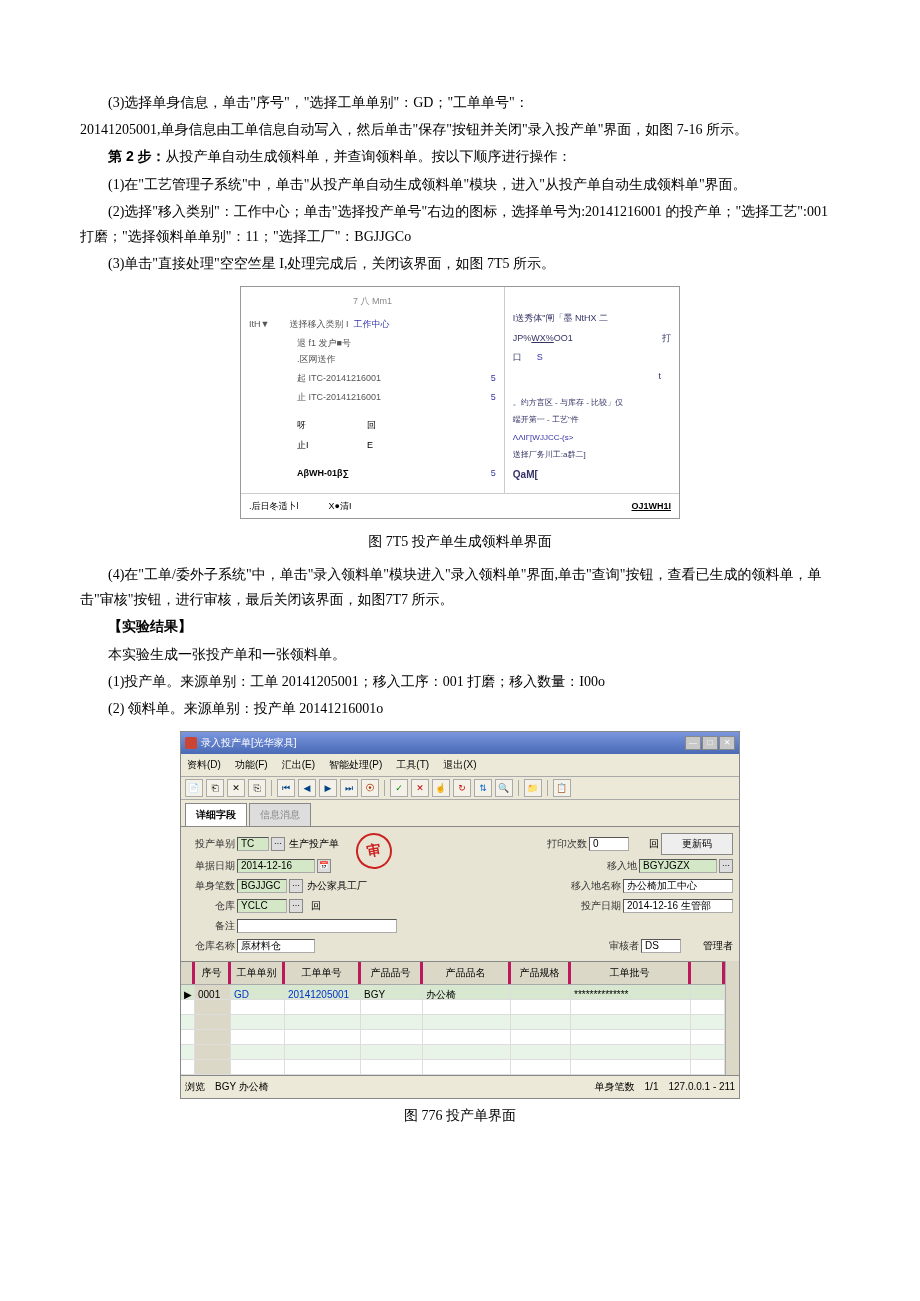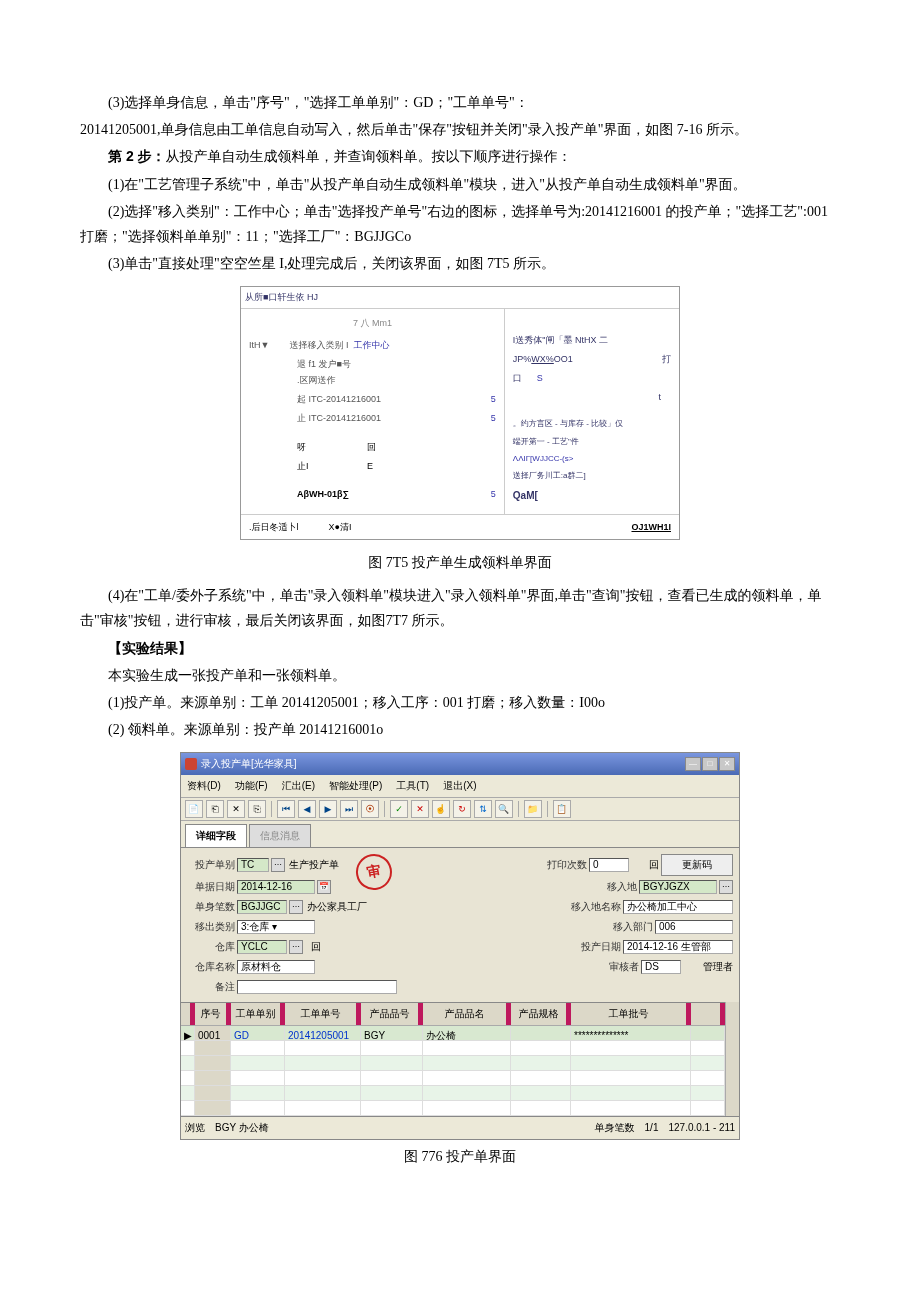--- a/index.html
+++ b/index.html
@@ -171,21 +171,21 @@
     .fig2-grid {
       background: #fff;
       border-top: 1px solid #888;
     }
     .fig2-grid-header {
       display: flex;
       background: #dcd8c8;
       border-bottom: 1px solid #aaa;
     }
     .fig2-gh {
-      border-right: 5px solid #be185d;
+      border-right: 3px solid #be185d;
       padding: 2px 3px;
       font-size: 10px;
       text-align: center;
     }
     .fig2-grid-row {
       display: flex;
       border-bottom: 1px solid #ddd;
       height: 15px;
       align-items: stretch;
     }
@@ -225,21 +225,20 @@
 <body>
 
 <p class="para"><span>(3)选择单身信息，单击"序号"，"选择工单单别"：GD；"工单单号"：</span></p>
 <p class="para-noindent"><span>20141205001,单身信息由工单信息自动写入，然后单击"保存"按钮并关闭"录入投产单"界面，如图 7-16 所示。</span></p>
 <p class="para"><span class="bold">第 2 步：</span><span>从投产单自动生成领料单，并查询领料单。按以下顺序进行操作：</span></p>
 <p class="para"><span>(1)在"工艺管理子系统"中，单击"从投产单自动生成领料单"模块，进入"从投产单自动生成领料单"界面。</span></p>
 <p class="para"><span>(2)选择"移入类别"：工作中心；单击"选择投产单号"右边的图标，选择单号为:20141216001 的投产单；"选择工艺":001 打磨；"选择领料单单别"：11；"选择工厂"：BGJJGCo</span></p>
 <p class="para"><span>(3)单击"直接处理"空空竺星 I,处理完成后，关闭该界面，如图 7T5 所示。</span></p>
 
 <div class="fig1">
-  <div class="fig1-header">从所■口轩生依 HJ</div>
   <div class="fig1-body">
     <div class="fig1-left">
       <div class="fig1-center-title">7 八 Mm1</div>
       <div class="fig1-row">
         <span style="margin-right:20px;color:#555">ItH▼</span>
         <span class="fig1-lbl">送择移入类别 I</span>
         <span class="fig1-val">工作中心</span>
       </div>
       <div class="fig1-row" style="padding-left:48px">
         <span class="fig1-lbl">退 f1 发户■号</span>
@@ -383,60 +382,50 @@
         <span class="fig2-finput" style="min-width:50px">BGJJGC</span>
         <span class="fig2-pick">⋯</span>
         <span style="margin-left:2px">办公家具工厂</span>
       </div>
       <div class="fig2-field" style="margin-left:auto">
         <span class="fig2-flabel" style="min-width:58px">移入地名称</span>
         <span class="fig2-finput white wide">办公椅加工中心</span>
       </div>
     </div>
 
-    <div class="fig2-form-row">
-      <div class="fig2-field">
-        <span class="fig2-flabel">移出类别</span>
-        <span class="fig2-finput white">3:仓库 ▾</span>
-      </div>
-      <div class="fig2-field" style="margin-left:auto">
-        <span class="fig2-flabel">移入部门</span>
-        <span class="fig2-finput white">006</span>
-      </div>
-    </div>
 
     <div class="fig2-form-row">
       <div class="fig2-field">
         <span class="fig2-flabel">仓库</span>
         <span class="fig2-finput" style="min-width:50px">YCLC</span>
         <span class="fig2-pick">⋯</span>
         <span style="margin-left:6px">回</span>
       </div>
       <div class="fig2-field" style="margin-left:auto">
         <span class="fig2-flabel">投产日期</span>
         <span class="fig2-finput white wide">2014-12-16 生管部</span>
       </div>
     </div>
 
     <div class="fig2-form-row">
       <div class="fig2-field">
+        <span class="fig2-flabel">备注</span>
+        <span class="fig2-finput white" style="min-width:160px"></span>
+      </div>
+    </div>
+
+    <div class="fig2-form-row">
+      <div class="fig2-field">
         <span class="fig2-flabel">仓库名称</span>
         <span class="fig2-finput white">原材料仓</span>
       </div>
       <div class="fig2-field" style="margin-left:auto">
         <span class="fig2-flabel">审核者</span>
         <span class="fig2-finput white" style="min-width:40px">DS</span>
         <span style="margin-left:20px">管理者</span>
-      </div>
-    </div>
-
-    <div class="fig2-form-row">
-      <div class="fig2-field">
-        <span class="fig2-flabel">备注</span>
-        <span class="fig2-finput white" style="min-width:160px"></span>
       </div>
     </div>
   </div>
 
   <div class="fig2-grid-wrap">
     <div class="fig2-grid-main">
       <div class="fig2-grid">
         <div class="fig2-grid-header">
           <div class="fig2-gh col-mark"></div>
           <div class="fig2-gh col-seq">序号</div>

